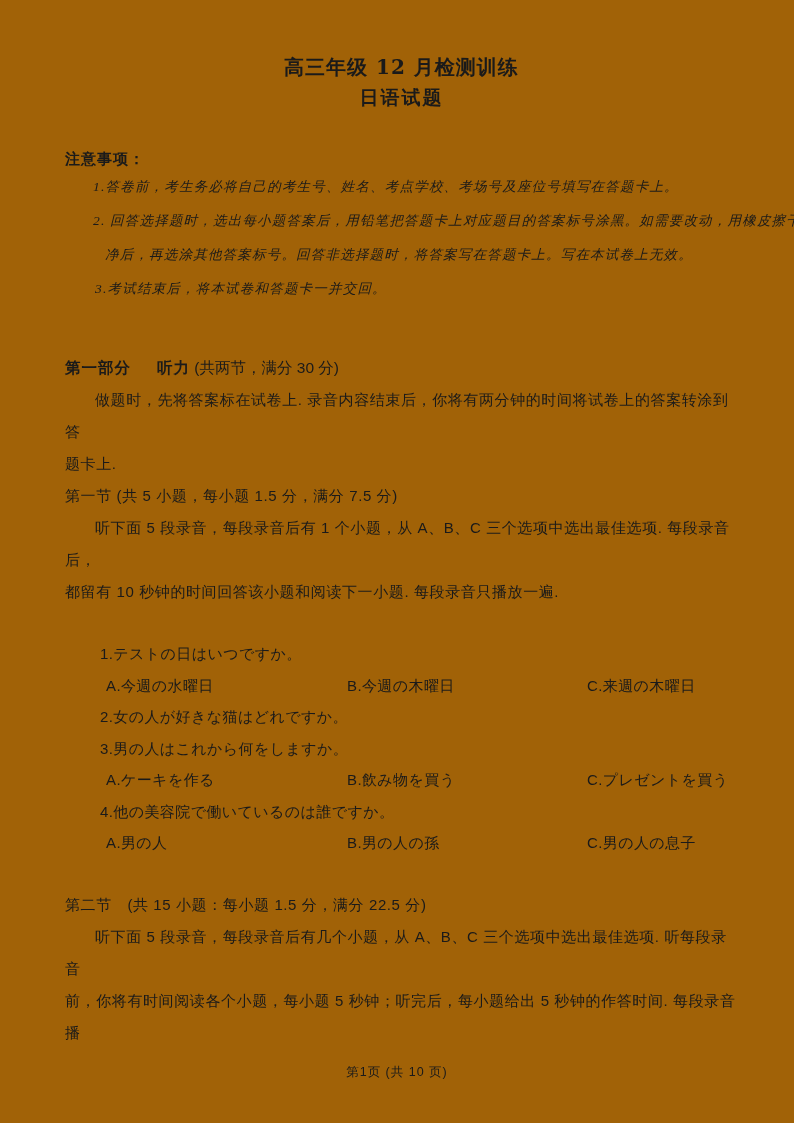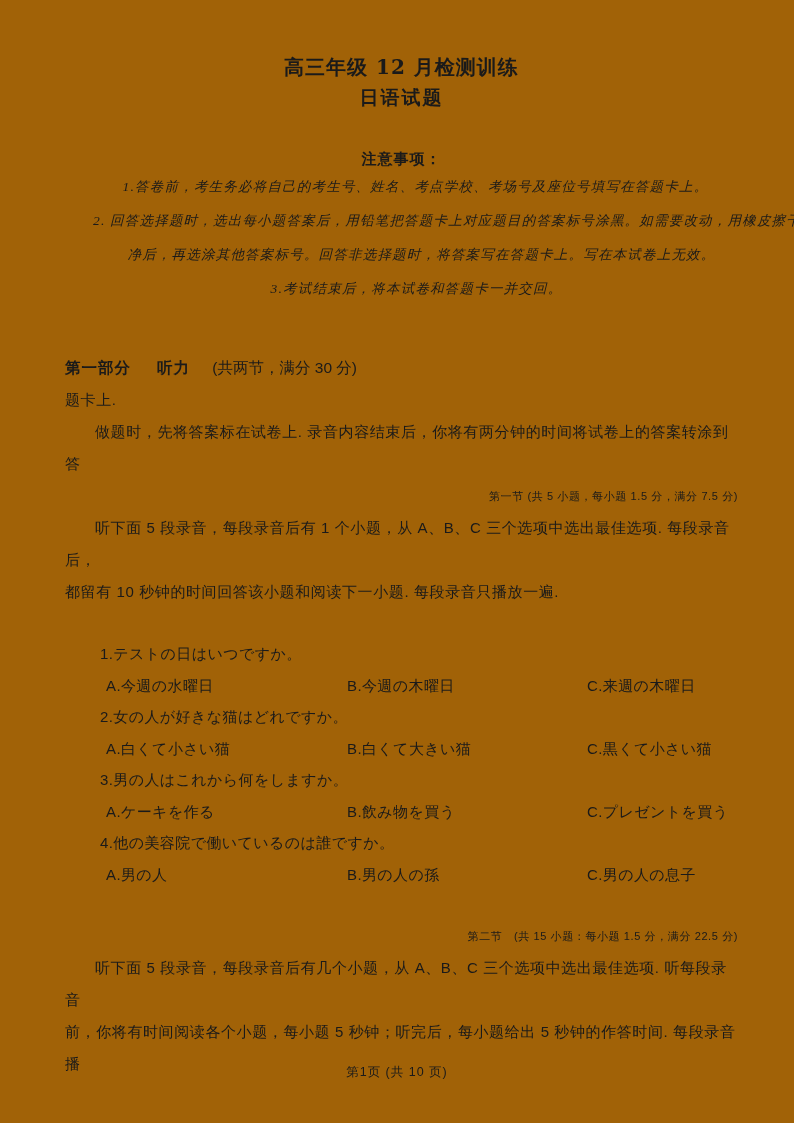--- a/index.html
+++ b/index.html
@@ -27,21 +27,21 @@
   }
   .title-sub {
     font-family: "DejaVu Serif", "Liberation Serif", serif;
     font-weight: 700;
     font-size: 19px;
     letter-spacing: 2px;
     line-height: 30px;
   }
 
   
-  .notice { margin-top: 36px; text-align: center; }
+  .notice { margin-top: 36px; }
   .notice-heading {
     font-weight: 700;
     font-size: 15px;
     letter-spacing: 1px;
     line-height: 22px;
   }
   .notice-line {
     font-family: "Liberation Serif", "DejaVu Serif", serif;
     font-style: italic;
     font-weight: 400;
@@ -51,23 +51,23 @@
     white-space: nowrap;
   }
   .notice-line.indent-item { padding-left: 28px; }
   .notice-line.indent-cont { padding-left: 40px; }
   .notice-line.indent-last { padding-left: 30px; }
 
   
   .body-text { font-size: 15px; letter-spacing: 0.6px; line-height: 32px; }
   .part-heading { margin-top: 46px; font-size: 15.5px; line-height: 32px; }
   .part-heading .bold { font-weight: 700; letter-spacing: 1px; }
-  .part-heading .skill { margin-left: 26px; margin-right: 18px; }
+  .part-heading .skill { margin-left: 26px; margin-right: 0; }
   .para-indent { text-indent: 2em; }
-  .section-heading { font-size: 11px; letter-spacing: 0.6px; line-height: 32px; text-align: right; }
+  .section-heading { font-size: 15px; letter-spacing: 0.6px; line-height: 32px; }
 
   
   .questions { margin-top: 30px; }
   .question { padding-left: 3px; margin-left: 32px; }
   .q-stem { font-size: 15px; letter-spacing: 0.4px; line-height: 31.5px; }
   .q-options { display: flex; padding-left: 6px; font-size: 15px; letter-spacing: 0.4px; line-height: 31.5px; align-items: flex-end; }
   .opt-a { width: 241px; flex: 0 0 auto; }
   .opt-b { width: 240px; flex: 0 0 auto; }
   .opt-c { flex: 1 1 auto; }
 
@@ -100,47 +100,42 @@
       <div class="notice-line indent-item">2. 回答选择题时，选出每小题答案后，用铅笔把答题卡上对应题目的答案标号涂黑。如需要改动，用橡皮擦干</div>
       <div class="notice-line indent-cont">净后，再选涂其他答案标号。回答非选择题时，将答案写在答题卡上。写在本试卷上无效。</div>
       <div class="notice-line indent-last">3.考试结束后，将本试卷和答题卡一并交回。</div>
     </div>
 
     <div>
       <div class="part-heading">
         <span class="bold">第一部分</span><span class="bold skill">听力</span>
         <span>(共两节，满分 30 分)</span>
       </div>
+      <div class="body-text para-indent">做题时，先将答案标在试卷上. 录音内容结束后，你将有两分钟的时间将试卷上的答案转涂到答</div>
       <div class="body-text">题卡上.</div>
-      <div class="body-text para-indent">做题时，先将答案标在试卷上. 录音内容结束后，你将有两分钟的时间将试卷上的答案转涂到答</div>
     </div>
 
     <div>
       <div class="section-heading">第一节 (共 5 小题，每小题 1.5 分，满分 7.5 分)</div>
       <div class="body-text para-indent">听下面 5 段录音，每段录音后有 1 个小题，从 A、B、C 三个选项中选出最佳选项. 每段录音后，</div>
       <div class="body-text">都留有 10 秒钟的时间回答该小题和阅读下一小题. 每段录音只播放一遍.</div>
 
       <div class="questions">
 
         <div class="question">
           <div class="q-stem">1.テストの日はいつですか。</div>
           <div class="q-options">
             <span class="opt-a">A.今週の水曜日</span>
             <span class="opt-b">B.今週の木曜日</span>
             <span class="opt-c">C.来週の木曜日</span>
           </div>
         </div>
 
         <div class="question">
           <div class="q-stem">2.女の人が好きな猫はどれですか。</div>
-          <div class="q-options">
-            <span class="opt-a">A.白くて小さい猫</span>
-            <span class="opt-b">B.白くて大きい猫</span>
-            <span class="opt-c">C.黒くて小さい猫</span>
-          </div>
         </div>
 
         <div class="question">
           <div class="q-stem">3.男の人はこれから何をしますか。</div>
           <div class="q-options">
             <span class="opt-a">A.ケーキを作る</span>
             <span class="opt-b">B.飲み物を買う</span>
             <span class="opt-c">C.プレゼントを買う</span>
           </div>
         </div>

